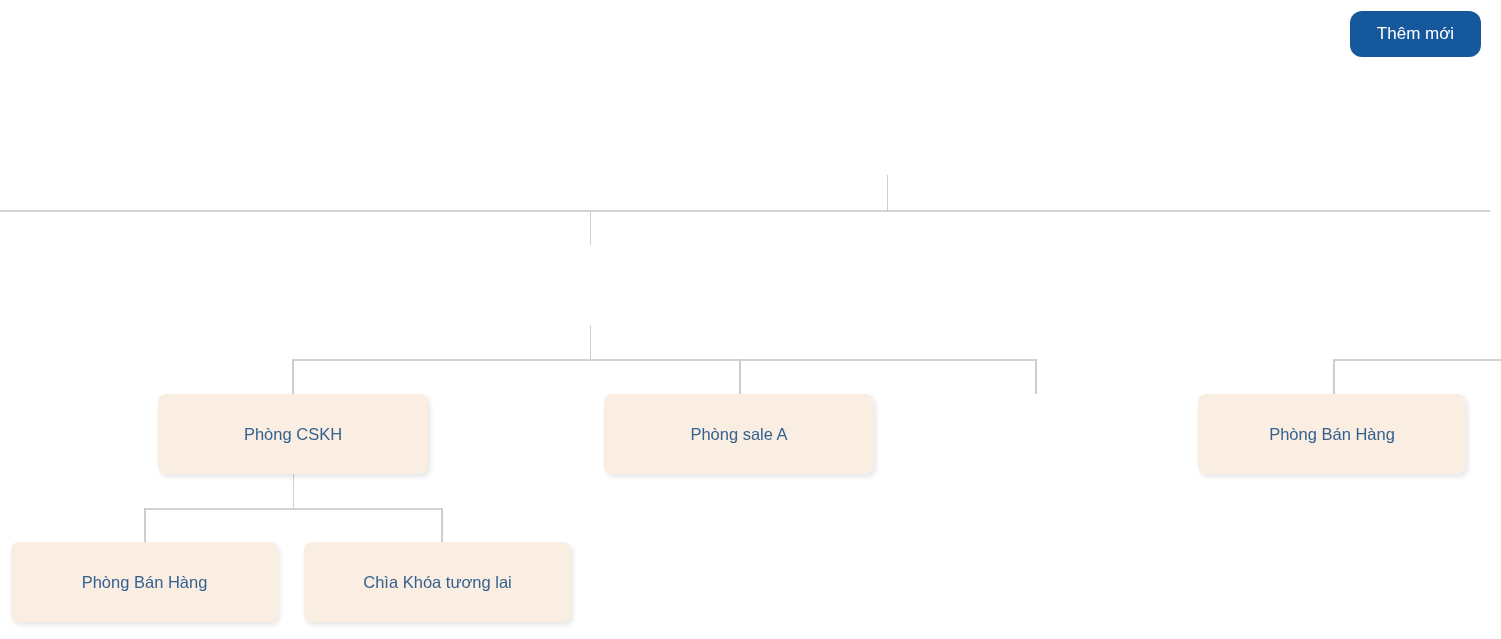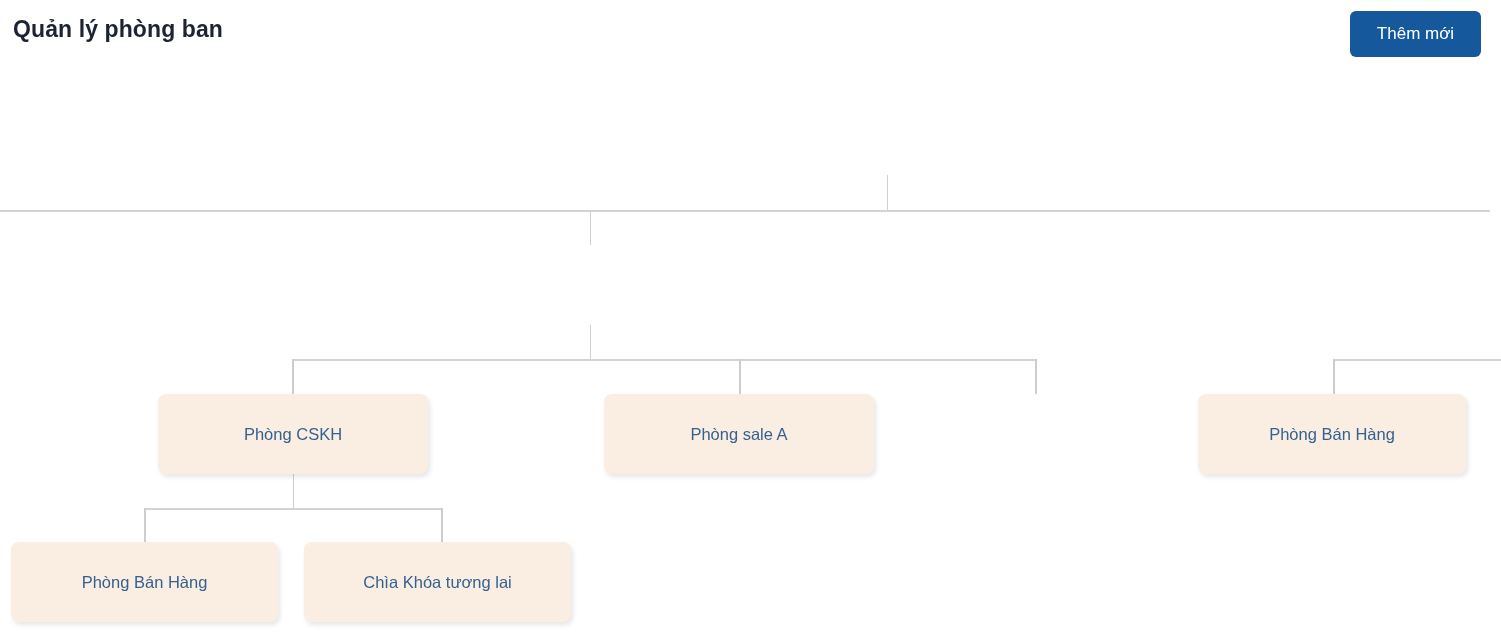--- a/index.html
+++ b/index.html
@@ -33,21 +33,21 @@
 
   .add-button {
     position: absolute;
     left: 1350px;
     top: 11px;
     width: 131px;
     height: 46px;
     background: #15599c;
     color: #ffffff;
     border: none;
-    border-radius: 6px;
+    border-radius: 12px;
     font-size: 17px;
     font-family: "Liberation Sans", sans-serif;
     cursor: pointer;
     display: flex;
     align-items: center;
     justify-content: center;
     padding: 0;
   }
 
   
@@ -88,21 +88,20 @@
 
   .node-label {
     pointer-events: none;
   }
 </style>
 </head>
 <body>
 
 <div id="root">
 
-  <div class="page-title">Quản lý phòng ban</div>
 
   <button class="add-button">
     <span class="node-label">Thêm mới</span>
   </button>
 
   <div class="chart-canvas">
 
     <div class="line v" style="left:887px; top:175px; height:36px;"></div>
 
     <div class="line thick-h" style="left:0px; top:210px; width:1490px;"></div>

